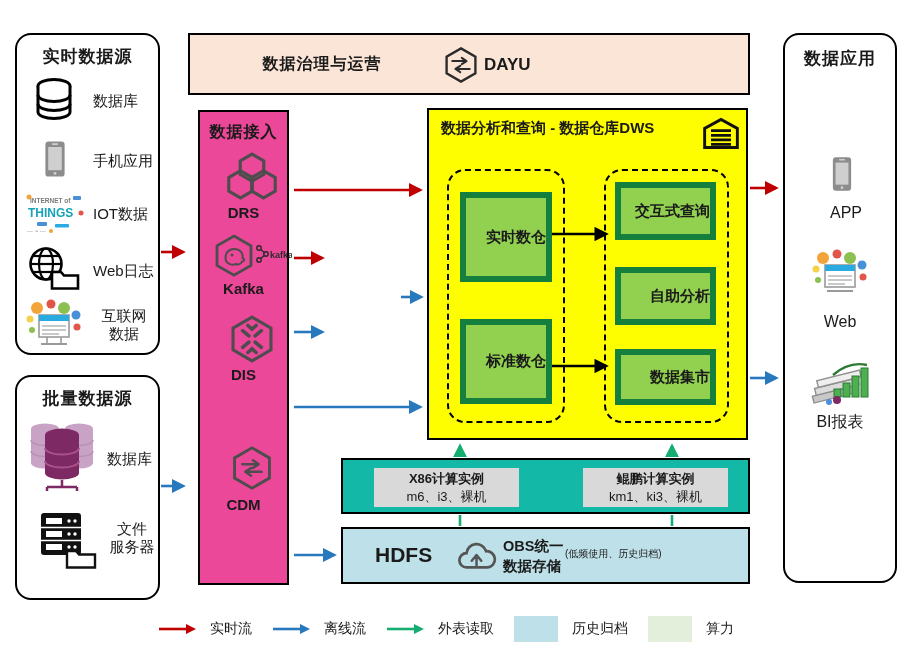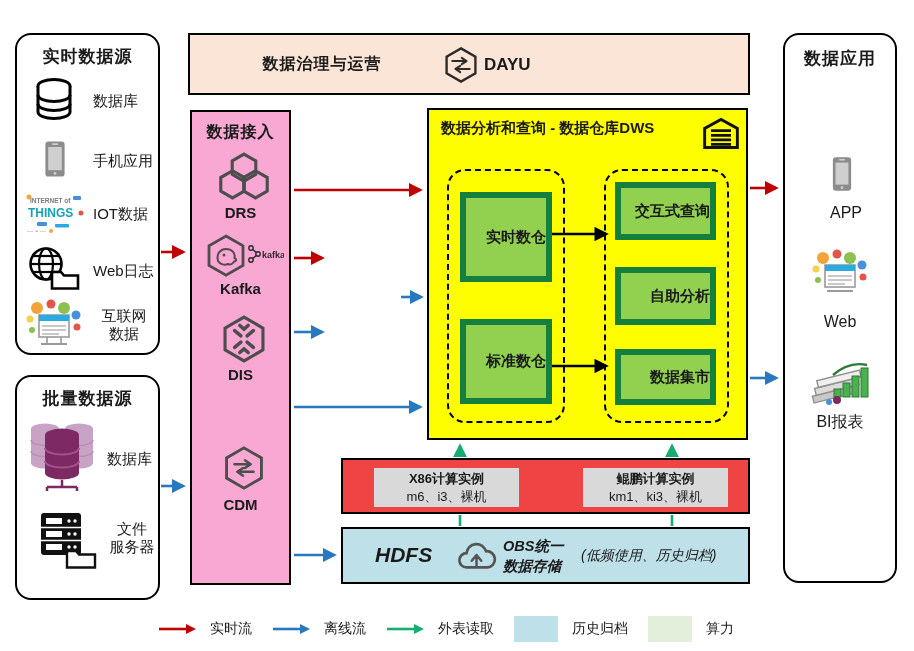--- a/index.html
+++ b/index.html
@@ -6,32 +6,32 @@
   #canvas{position:relative;width:914px;height:651px;background:#fff;
           font-family:"Liberation Sans","DejaVu Sans",sans-serif;color:#1a1a1a;overflow:hidden;}
   .abs{position:absolute;}
   .box{position:absolute;background:#fff;border:2.5px solid #000;box-sizing:border-box;}
   .rbox{border-radius:16px;}
   .btitle{position:absolute;left:0;right:0;text-align:center;font-weight:bold;font-size:17px;letter-spacing:1px;}
   .row-label{position:absolute;font-size:15px;line-height:1.2;}
   .two-line{text-align:center;}
   .svc-label{position:absolute;left:0;right:0;text-align:center;font-weight:bold;font-size:15px;}
   .gov-bar{position:absolute;left:188px;top:33px;width:562px;height:62px;background:#FBE5D6;border:2px solid #000;box-sizing:border-box;}
-  .ingest-col{position:absolute;left:190px;top:110px;width:101px;height:475px;background:#f9a8d4;border:2.5px solid #000;box-sizing:border-box;}
+  .ingest-col{position:absolute;left:198px;top:110px;width:91px;height:475px;background:#ec4899;border:2.5px solid #000;box-sizing:border-box;}
   .proc-box{position:absolute;left:328px;top:218px;width:72px;height:165px;background:#D8D8D8;}
   .dws-box{position:absolute;left:427px;top:108px;width:321px;height:332px;background:#FEFE00;border:2.5px solid #000;box-sizing:border-box;}
   .dws-title{position:absolute;left:12px;top:9px;font-weight:bold;font-size:15px;}
   .dashed-grp{position:absolute;border:2.5px dashed #000;border-radius:18px;box-sizing:border-box;}
   .green-box{position:absolute;background:#92D050;border:6px solid #15803d;box-sizing:border-box;
              display:flex;align-items:center;justify-content:flex-end;font-weight:bold;font-size:15px;}
-  .compute-bar{position:absolute;left:341px;top:458px;width:409px;height:56px;background:#ef4444;border:2px solid #000;box-sizing:border-box;}
+  .compute-bar{position:absolute;left:341px;top:458px;width:409px;height:56px;background:#14b8a6;border:2px solid #000;box-sizing:border-box;}
   .inst-box{position:absolute;top:8px;height:39px;background:#D9D9D9;display:flex;flex-direction:column;
             align-items:center;justify-content:center;font-size:13px;line-height:1.35;}
   .inst-box .t1{font-weight:bold;}
-  .hdfs-bar{position:absolute;left:341px;top:527px;width:409px;height:57px;background:#BEE0E8;border:2px solid #000;box-sizing:border-box;font-style:italic;}
+  .hdfs-bar{position:absolute;left:341px;top:527px;width:409px;height:57px;background:#BEE0E8;border:2px solid #000;box-sizing:border-box;}
   .legend{position:absolute;left:158px;top:610px;width:660px;height:38px;display:flex;align-items:center;gap:14px;font-size:14px;}
   .legend .sw{width:44px;height:26px;display:inline-block;}
   .legend .lab{margin-right:6px;}
   .overlay{position:absolute;left:0;top:0;pointer-events:none;}
   svg text{font-family:"Liberation Sans","DejaVu Sans",sans-serif;}
 </style>
 </head>
 <body>
 
 <div id="canvas">
@@ -263,21 +263,21 @@
     <div class="abs" style="left:112px;top:7px;width:44px;height:40px;">
       <svg width="44" height="40" viewBox="0 0 46 42">
         <path d="M12,33 a7.5,7.5 0 0 1 0,-15 a10.5,10.5 0 0 1 20.5,-2 a7.5,7.5 0 0 1 1.5,17 z" fill="none" stroke="#555" stroke-width="2.8"></path>
         <path d="M22.5,31 v-9 M17.5,26 l5,-6 5,6" fill="none" stroke="#555" stroke-width="2.6" stroke-linecap="round" stroke-linejoin="round"></path>
       </svg>
     </div>
     <div class="abs" style="left:160px;top:8px;font-weight:bold;font-size:14.5px;line-height:1.35;">
       <div>OBS统一</div>
       <div>数据存储</div>
     </div>
-    <div class="abs" style="left:238px;top:18px;font-size:14px;">(低频使用、历史归档)</div>
+    <div class="abs" style="left:222px;top:18px;font-size:10px;">(低频使用、历史归档)</div>
   </div>
 
   <div class="box rbox" style="left:783px;top:33px;width:114px;height:550px;">
     <div class="btitle" style="top:12px;">数据应用</div>
     <div class="abs" style="left:38px;top:115px;width:38px;height:48px;">
       <svg width="38" height="48" viewBox="0 0 50 48">
         <rect x="13" y="2" width="24" height="44" rx="4" fill="#8C8C8C"></rect>
         <rect x="16.5" y="9" width="17" height="29" fill="#CFCFCF"></rect>
         <rect x="21" y="4.4" width="8" height="2" rx="1" fill="#CFCFCF"></rect>
         <circle cx="25" cy="42" r="1.8" fill="#CFCFCF"></circle>

